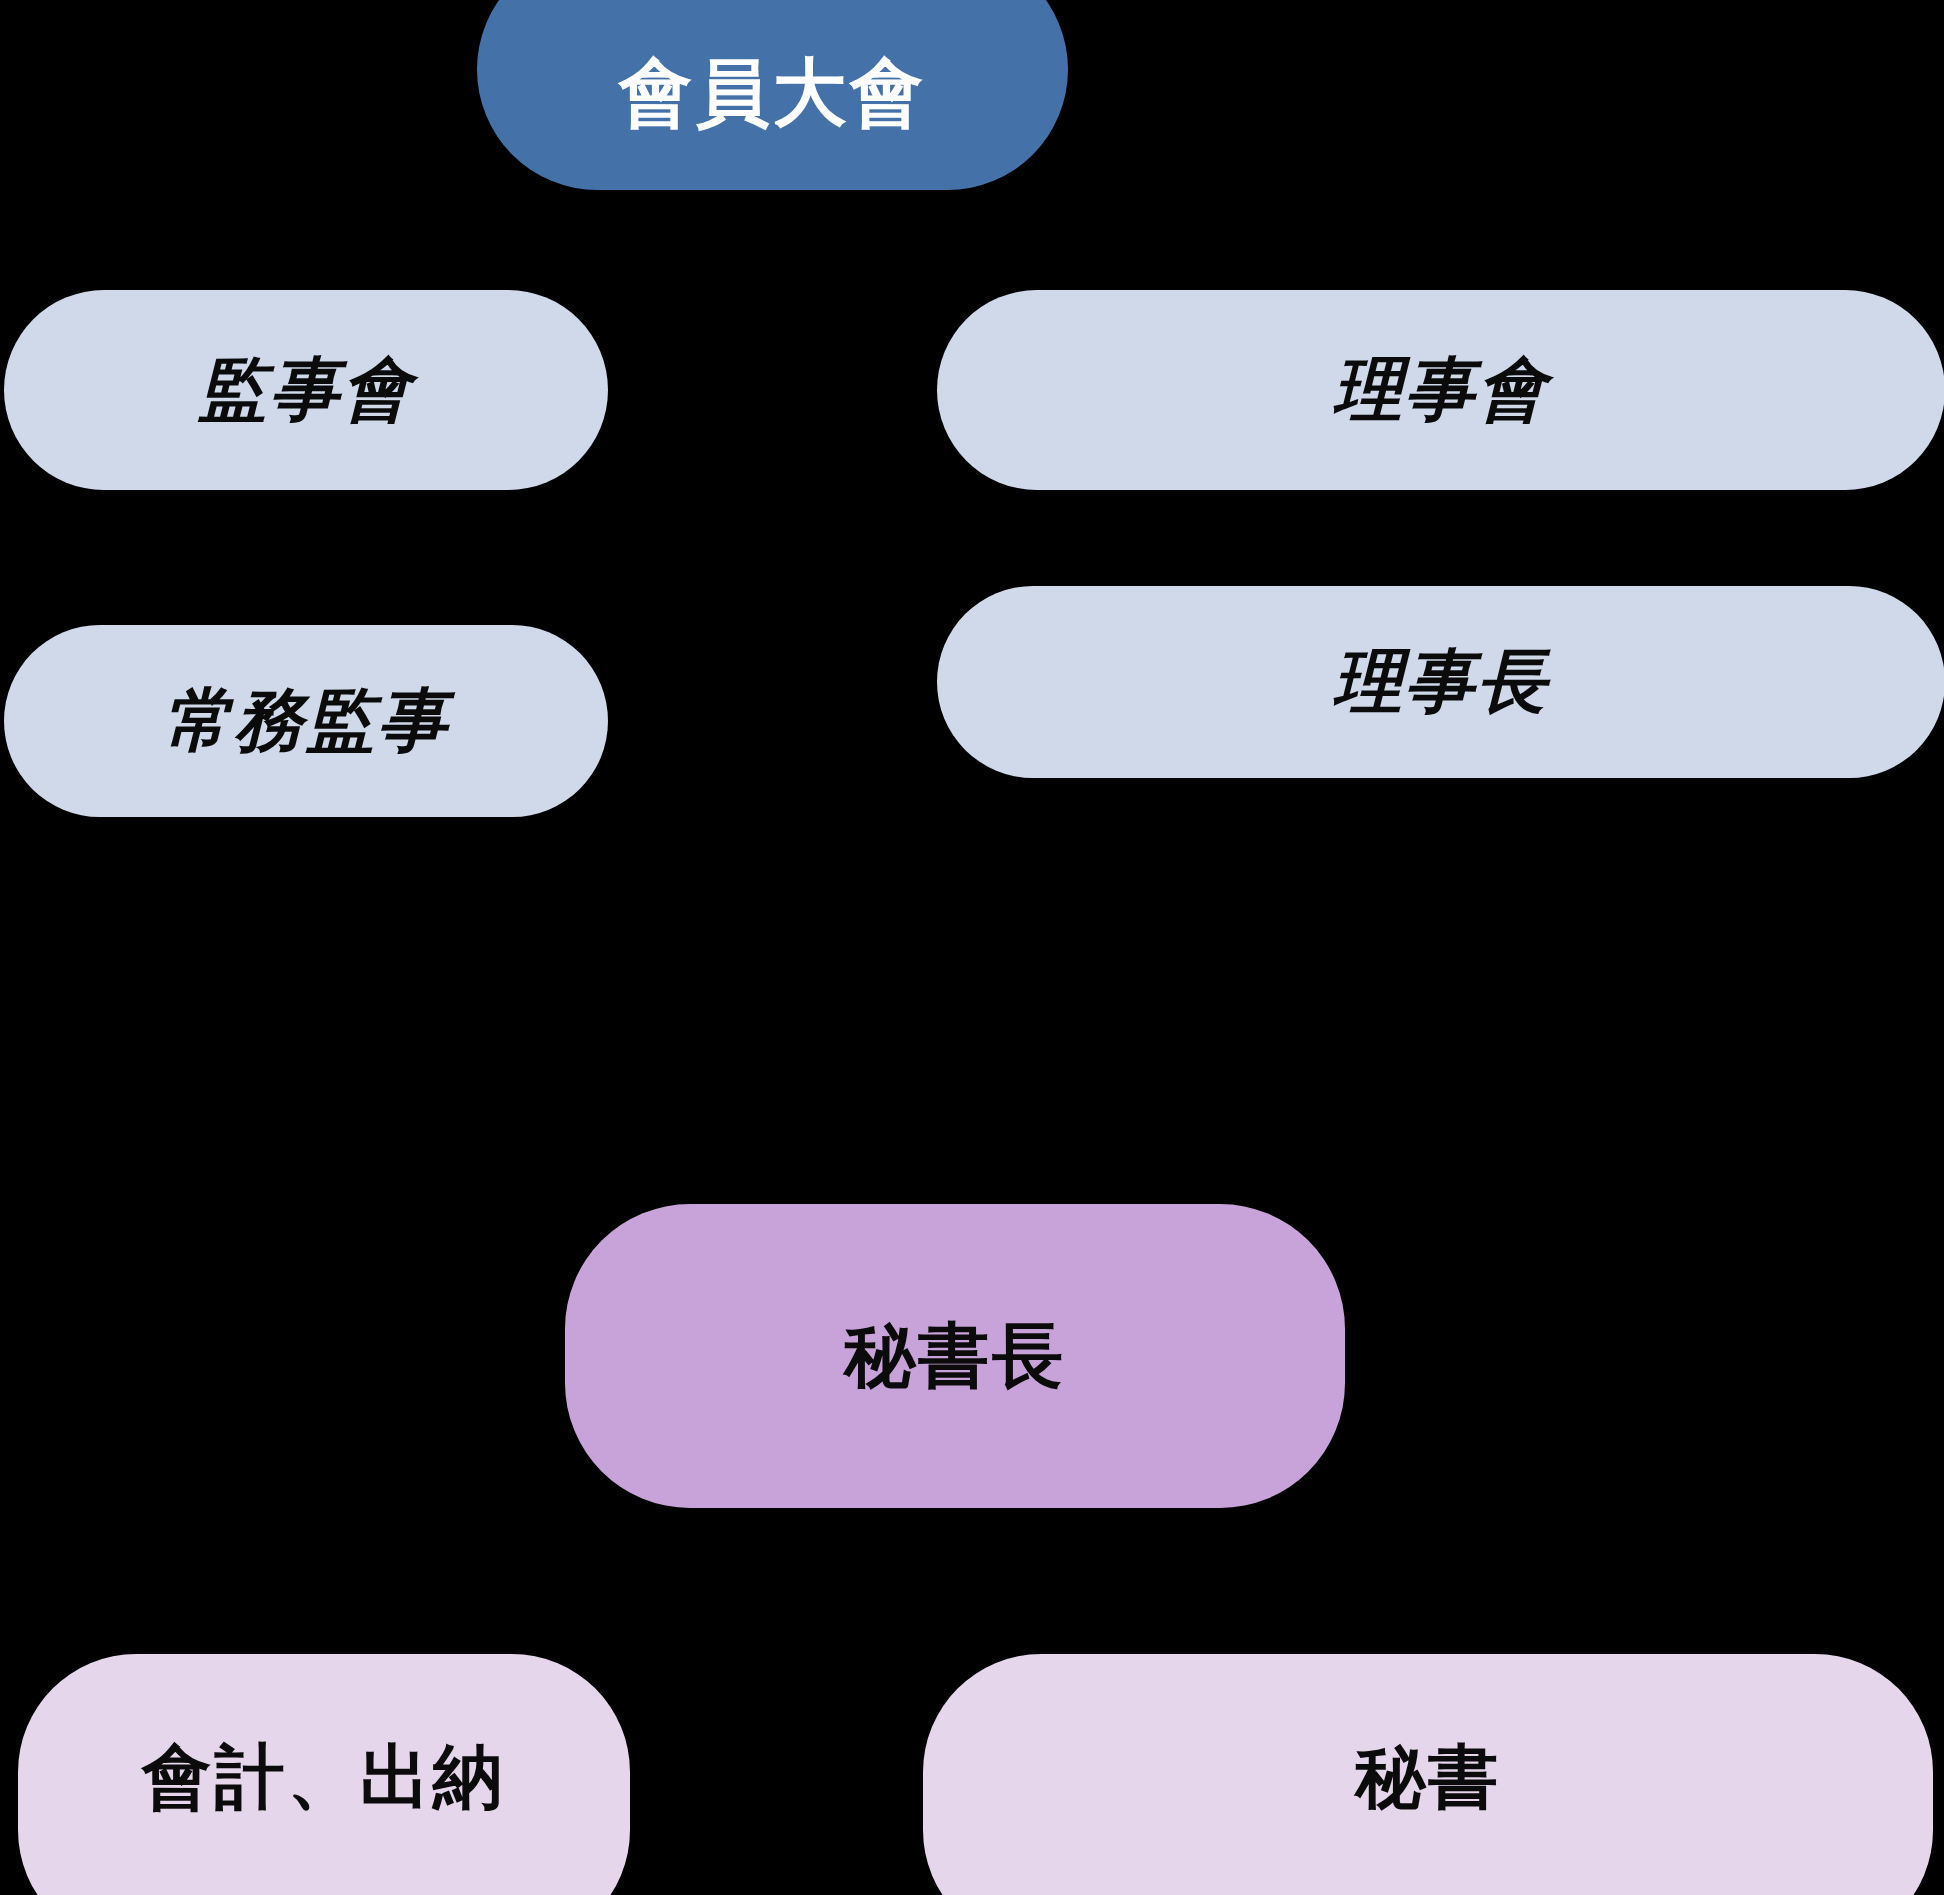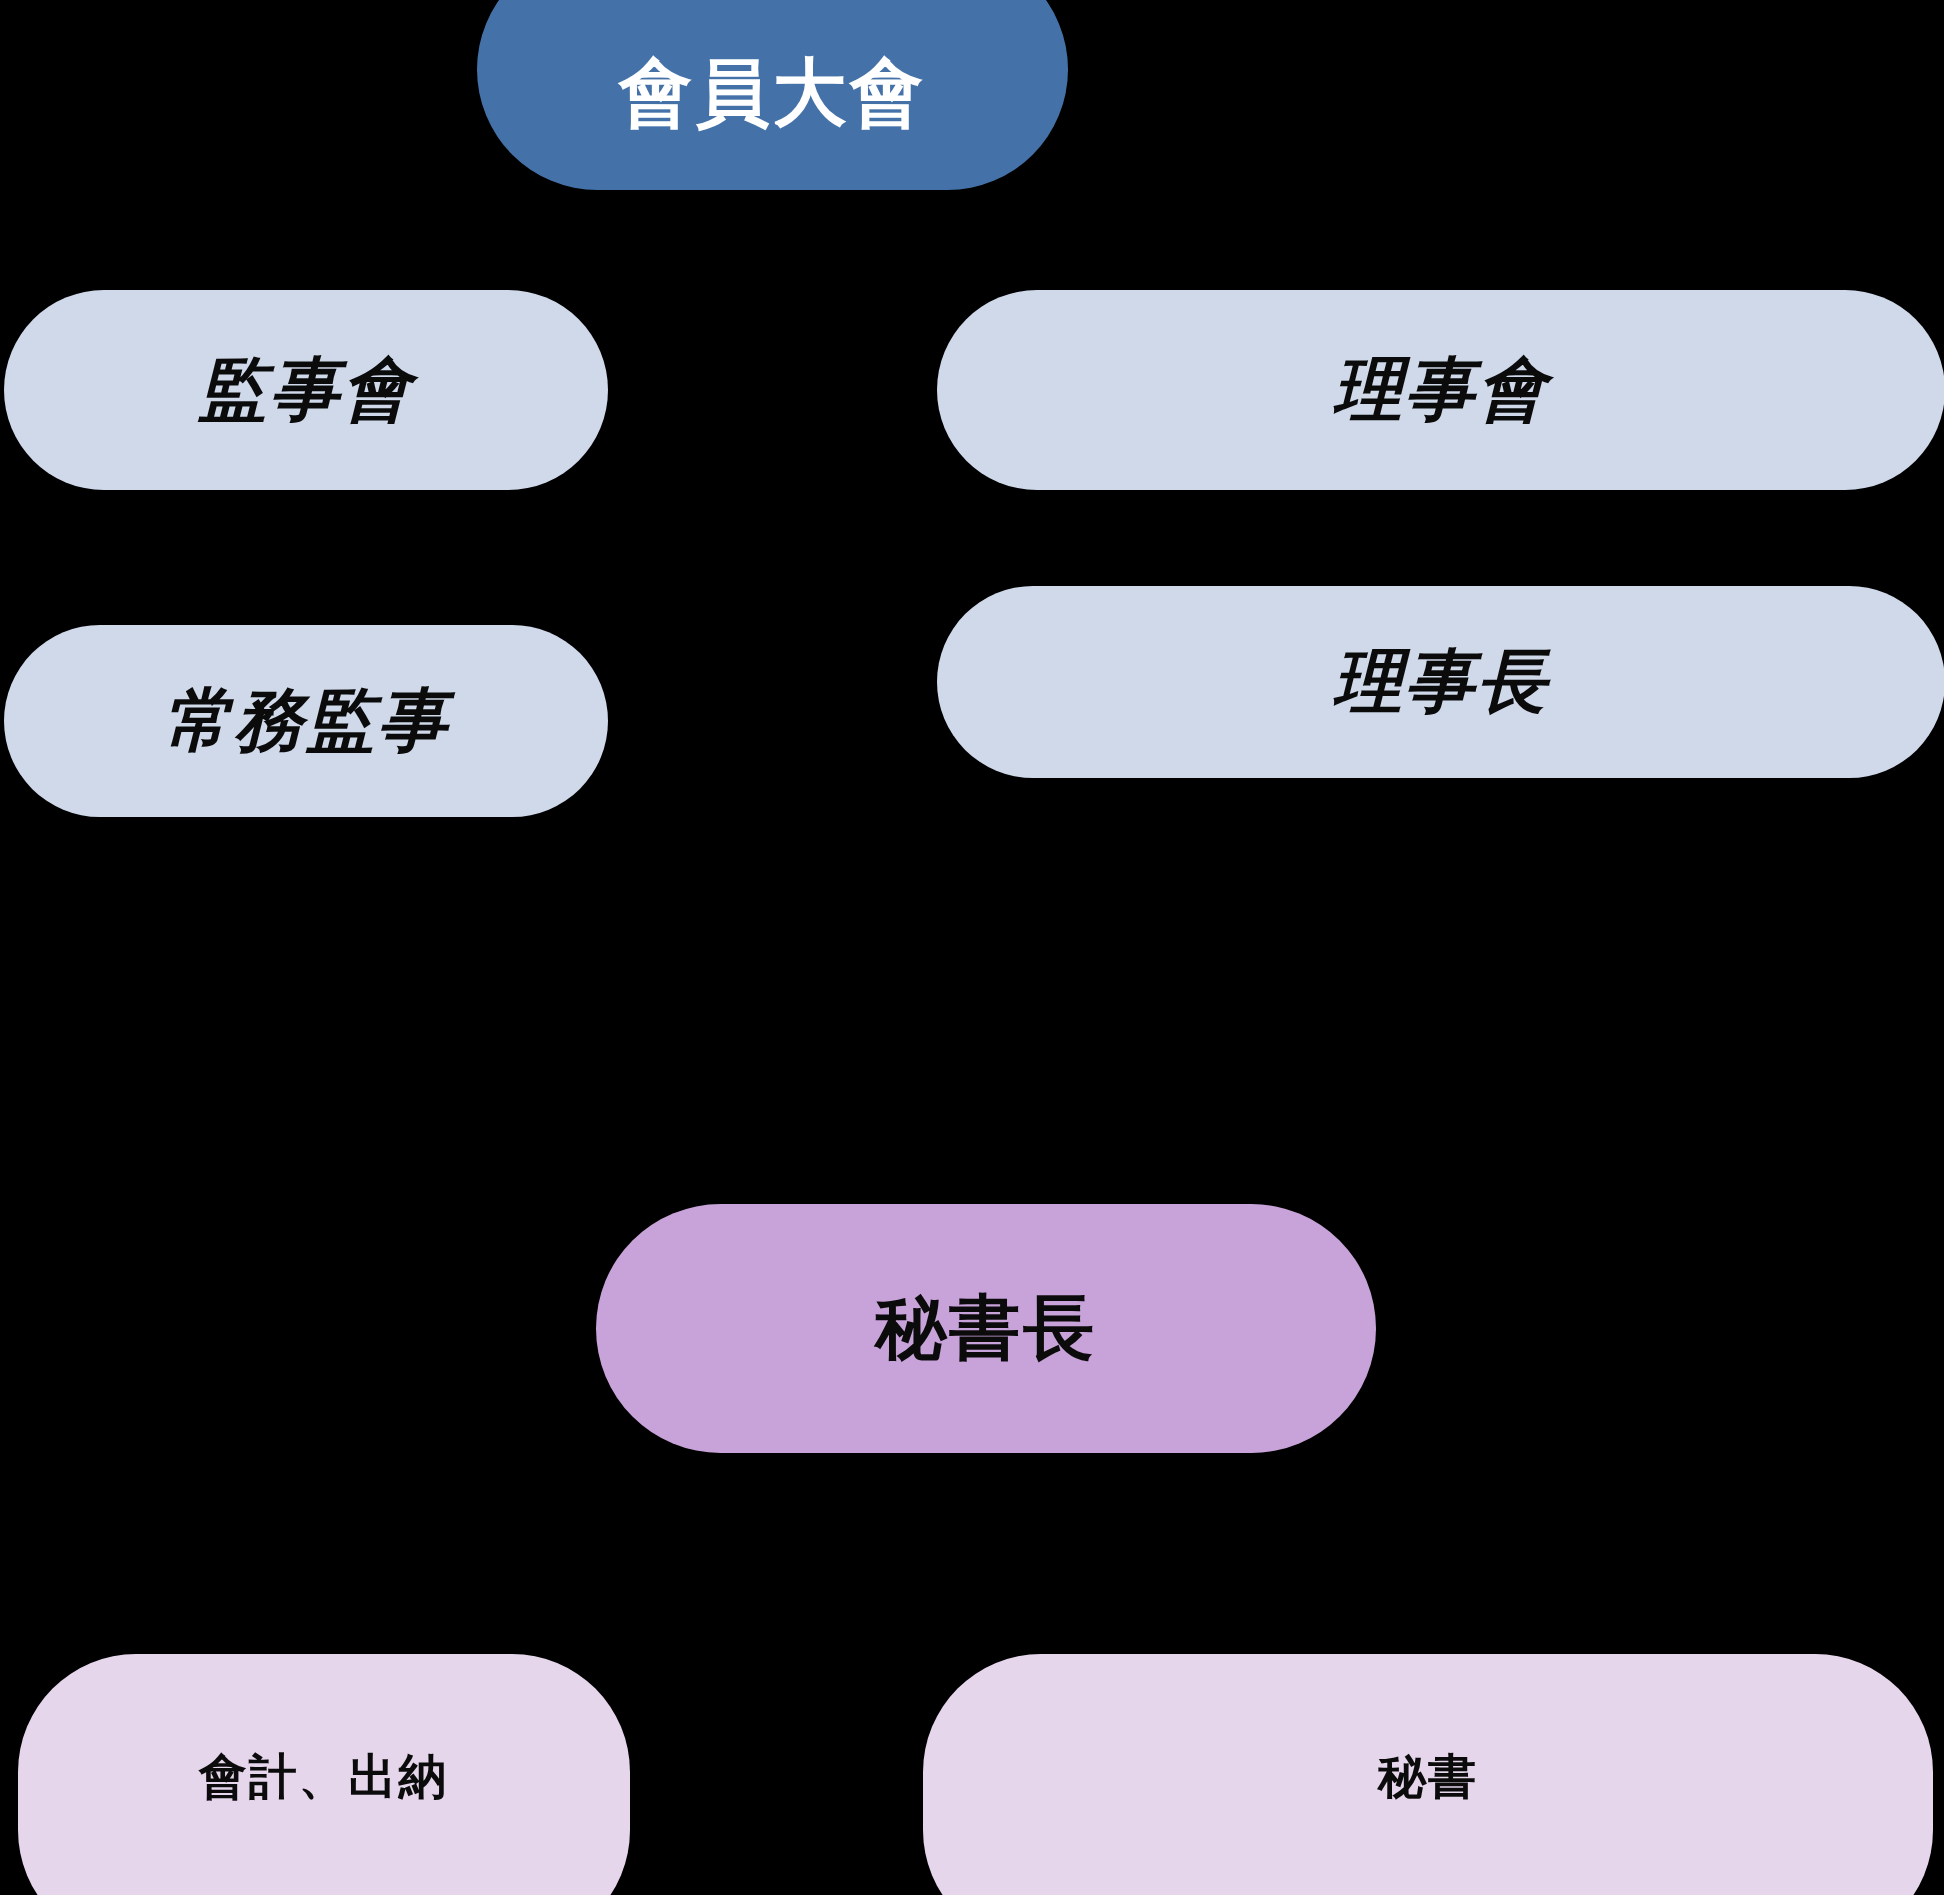--- a/index.html
+++ b/index.html
@@ -85,41 +85,41 @@
   .node--chairman {
     left: 937px;
     top: 586px;
     width: 1008px;
     height: 192px;
     align-items: center;
   }
 
   
   .node--secretary-general {
-    left: 596px;
+    left: 565px;
     top: 1204px;
     width: 780px;
-    height: 249px;
+    height: 304px;
     background: #C8A3DA;
     color: #0B0B0B;
     border-radius: 125px;
   }
   .node--secretary-general .node-label {
     font-size: 71px;
     font-weight: bold;
   }
 
   
   .node--lavender {
     background: #E5D6EC;
     color: #0B0B0B;
     border-radius: 118px;
   }
   .node--lavender .node-label {
-    font-size: 48px;
+    font-size: 70px;
     font-weight: bold;
   }
   .node--accounting-cashier {
     left: 17.6px;
     top: 1654px;
     width: 612px;
     height: 294px;
   }
   .node--secretary {
     left: 923px;

